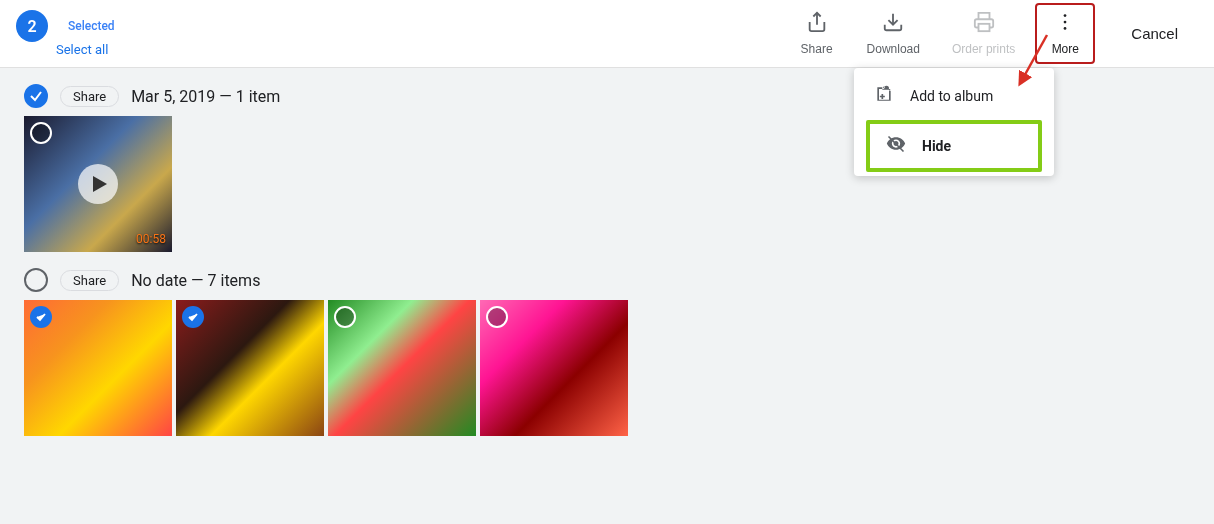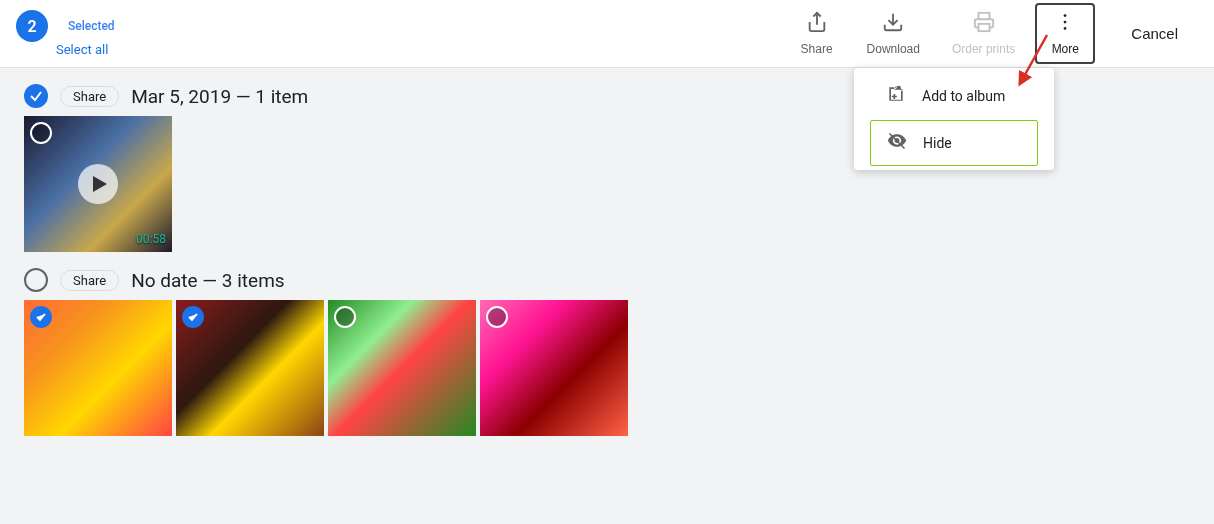--- a/index.html
+++ b/index.html
@@ -85,21 +85,21 @@
       font-size: 20px;
       color: #5f6368;
     }
     .toolbar-btn .btn-label {
       font-size: 12px;
       color: #5f6368;
     }
 
     .more-btn {
       position: relative;
-      border: 2px solid #404040;
+      border: 2px solid #b91c1c;
       border-radius: 4px;
     }
     .more-btn .btn-icon { color: #202124; }
     .more-btn .btn-label { color: #202124; }
 
     .cancel-btn {
       padding: 8px 20px;
       border: none;
       background: transparent;
       cursor: pointer;
@@ -113,37 +113,38 @@
     
     .dropdown-menu {
       position: absolute;
       top: 68px;
       right: 160px;
       background: #fff;
       border-radius: 4px;
       box-shadow: 0 2px 10px rgba(0,0,0,0.2);
       z-index: 100;
       min-width: 200px;
-      padding: 4px 12px;
+      padding: 4px 0;
     }
 
     .menu-item {
       display: flex;
       align-items: center;
       gap: 16px;
       padding: 12px 20px;
       cursor: pointer;
       font-size: 14px;
       color: #202124;
     }
     .menu-item.highlighted {
-      border: 1px solid #84cc16;
-      margin: 0 4px;
+      border: 4px solid #84cc16;
+      margin: 0 12px;
       border-radius: 2px;
       padding: 10px 16px;
+      font-weight: bold;
     }
     .menu-item .menu-icon {
       font-size: 18px;
       color: #5f6368;
       width: 20px;
       text-align: center;
     }
 
     
     .red-arrow {
@@ -192,21 +193,21 @@
     .share-pill {
       border: 1px solid #dadce0;
       border-radius: 12px;
       padding: 2px 12px;
       font-size: 13px;
       color: #202124;
       cursor: pointer;
     }
 
     .date-text {
-      font-size: 19px;
+      font-size: 16px;
       color: #202124;
     }
 
     .photo-grid {
       display: flex;
       gap: 4px;
       flex-wrap: wrap;
     }
 
     .photo-item {
@@ -261,21 +262,21 @@
       content: '';
       border-left: 14px solid #333;
       border-top: 8px solid transparent;
       border-bottom: 8px solid transparent;
       margin-left: 4px;
     }
     .video-duration {
       position: absolute;
       bottom: 6px;
       right: 6px;
-      color: #14b8a6;
+      color: #f97316;
       font-size: 12px;
       text-shadow: 0 1px 2px rgba(0,0,0,0.8);
     }
 
     
     .photo-luffy {
       width: 148px;
       height: 136px;
       background: linear-gradient(135deg, #ff6b35 0%, #f7931e 30%, #ffd700 60%, #ff4444 100%);
     }
@@ -426,21 +427,21 @@
         <span class="video-duration">00:58</span>
       </div>
     </div>
   </div>
 
   <div class="date-group">
     <div class="date-header">
       <div class="check-circle">
       </div>
       <span class="share-pill">Share</span>
-      <span class="date-text">No date — 3 items</span>
+      <span class="date-text">No date — 7 items</span>
     </div>
 
     <div class="photo-grid">
 
       <div class="photo-item">
         <div class="photo-luffy"></div>
         <div class="photo-check checked">
           <svg viewBox="0 0 12 12" fill="none">
             <polyline points="2,6 5,9 10,3" stroke="#fff" stroke-width="1.8"></polyline>
           </svg>

